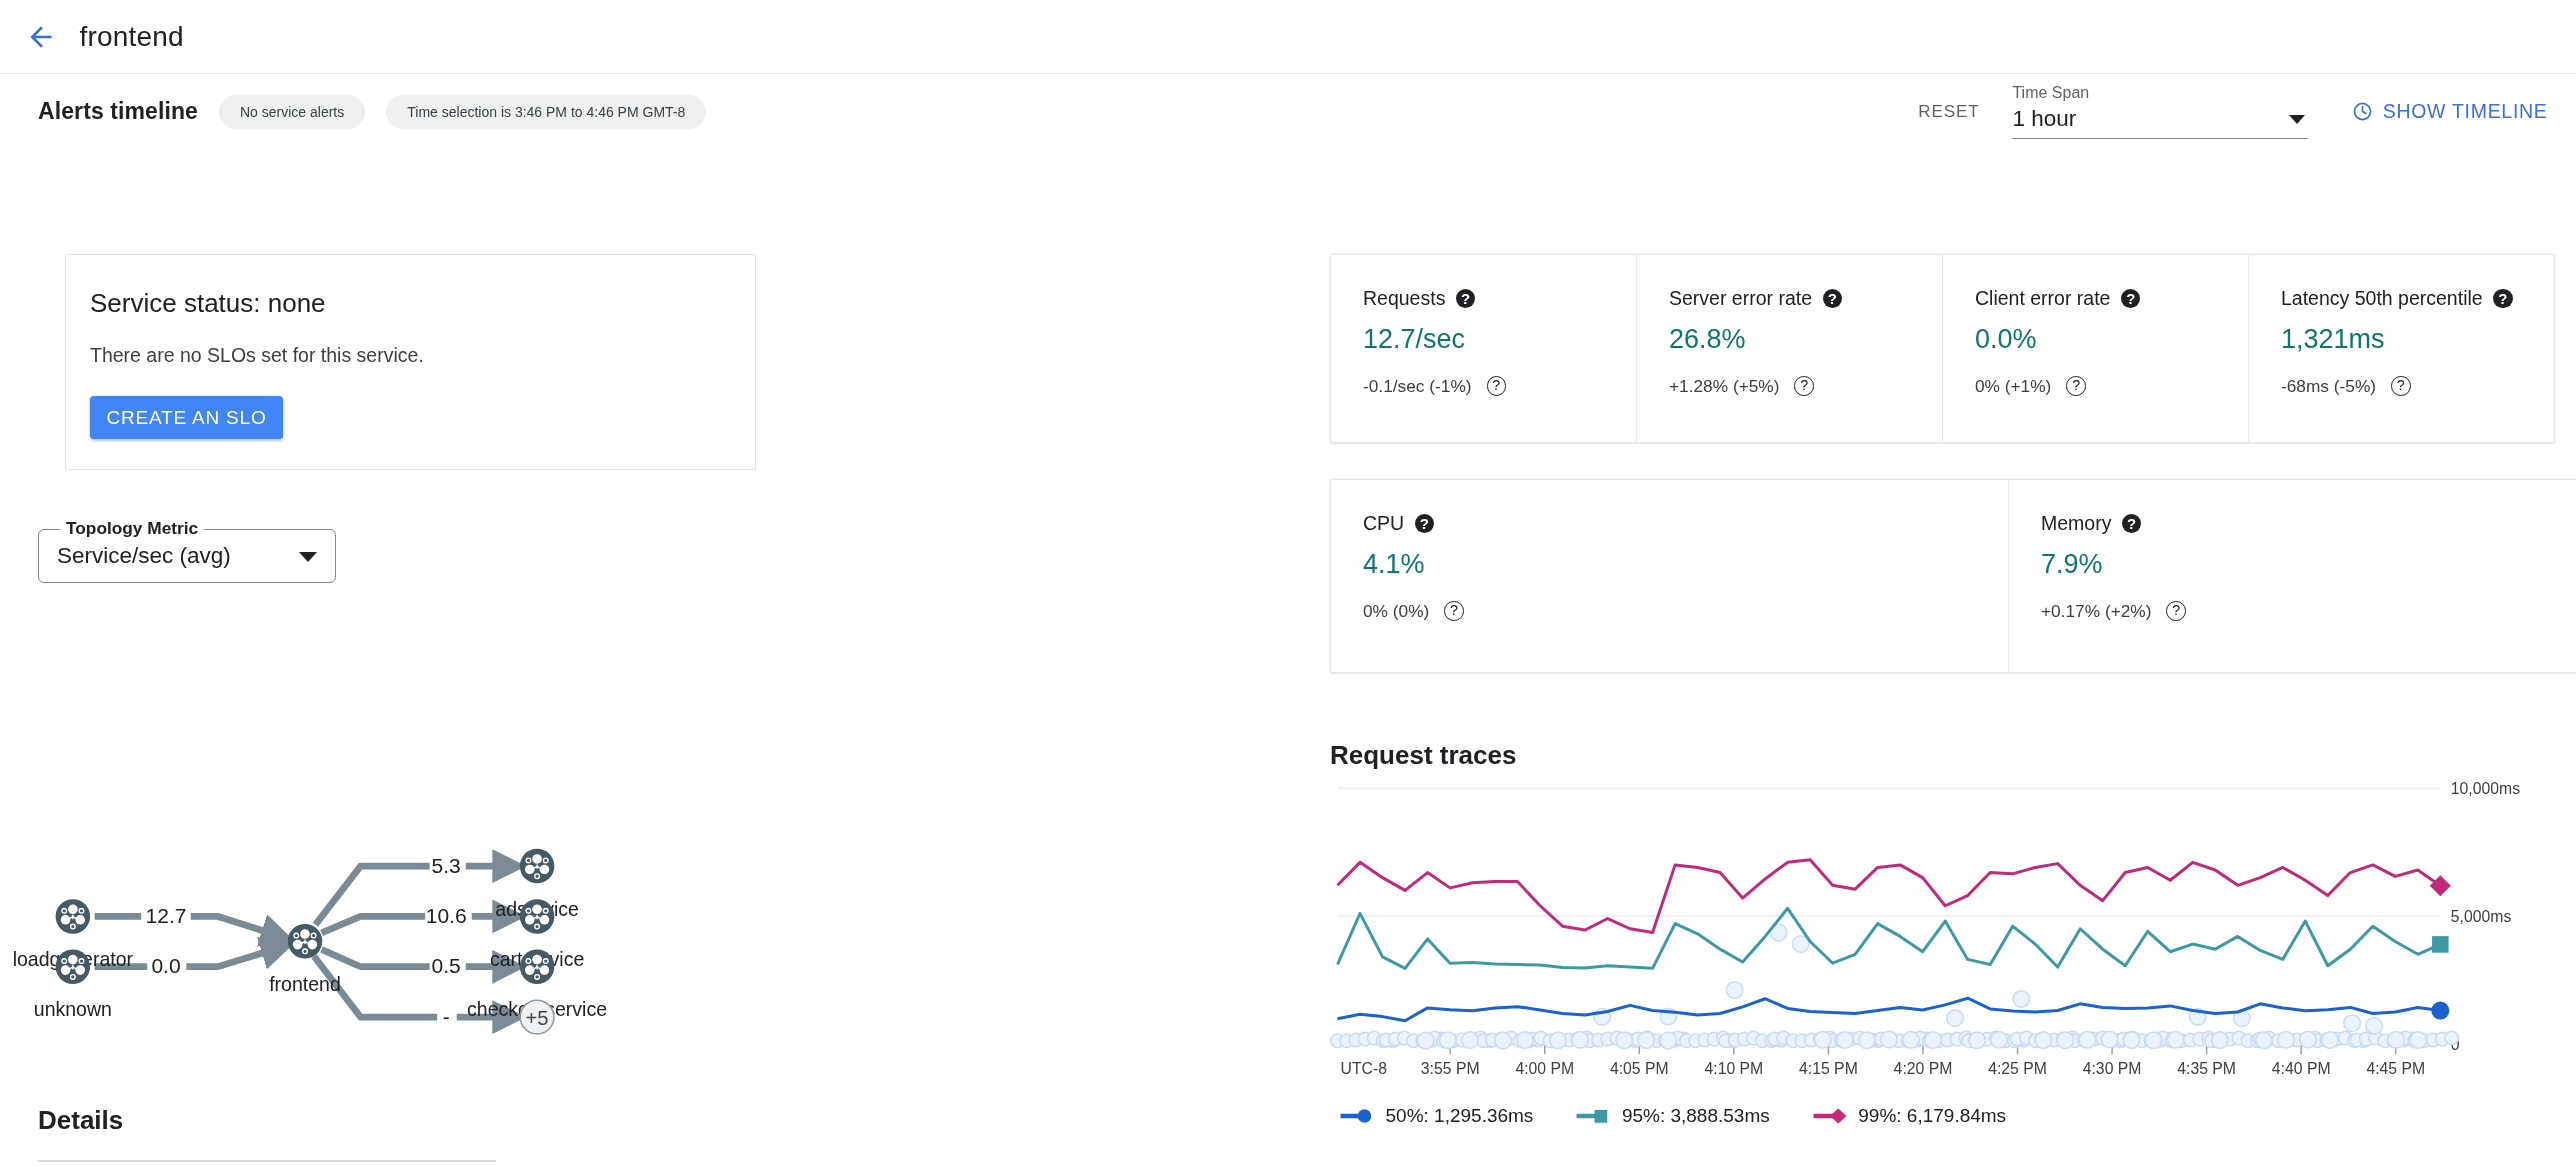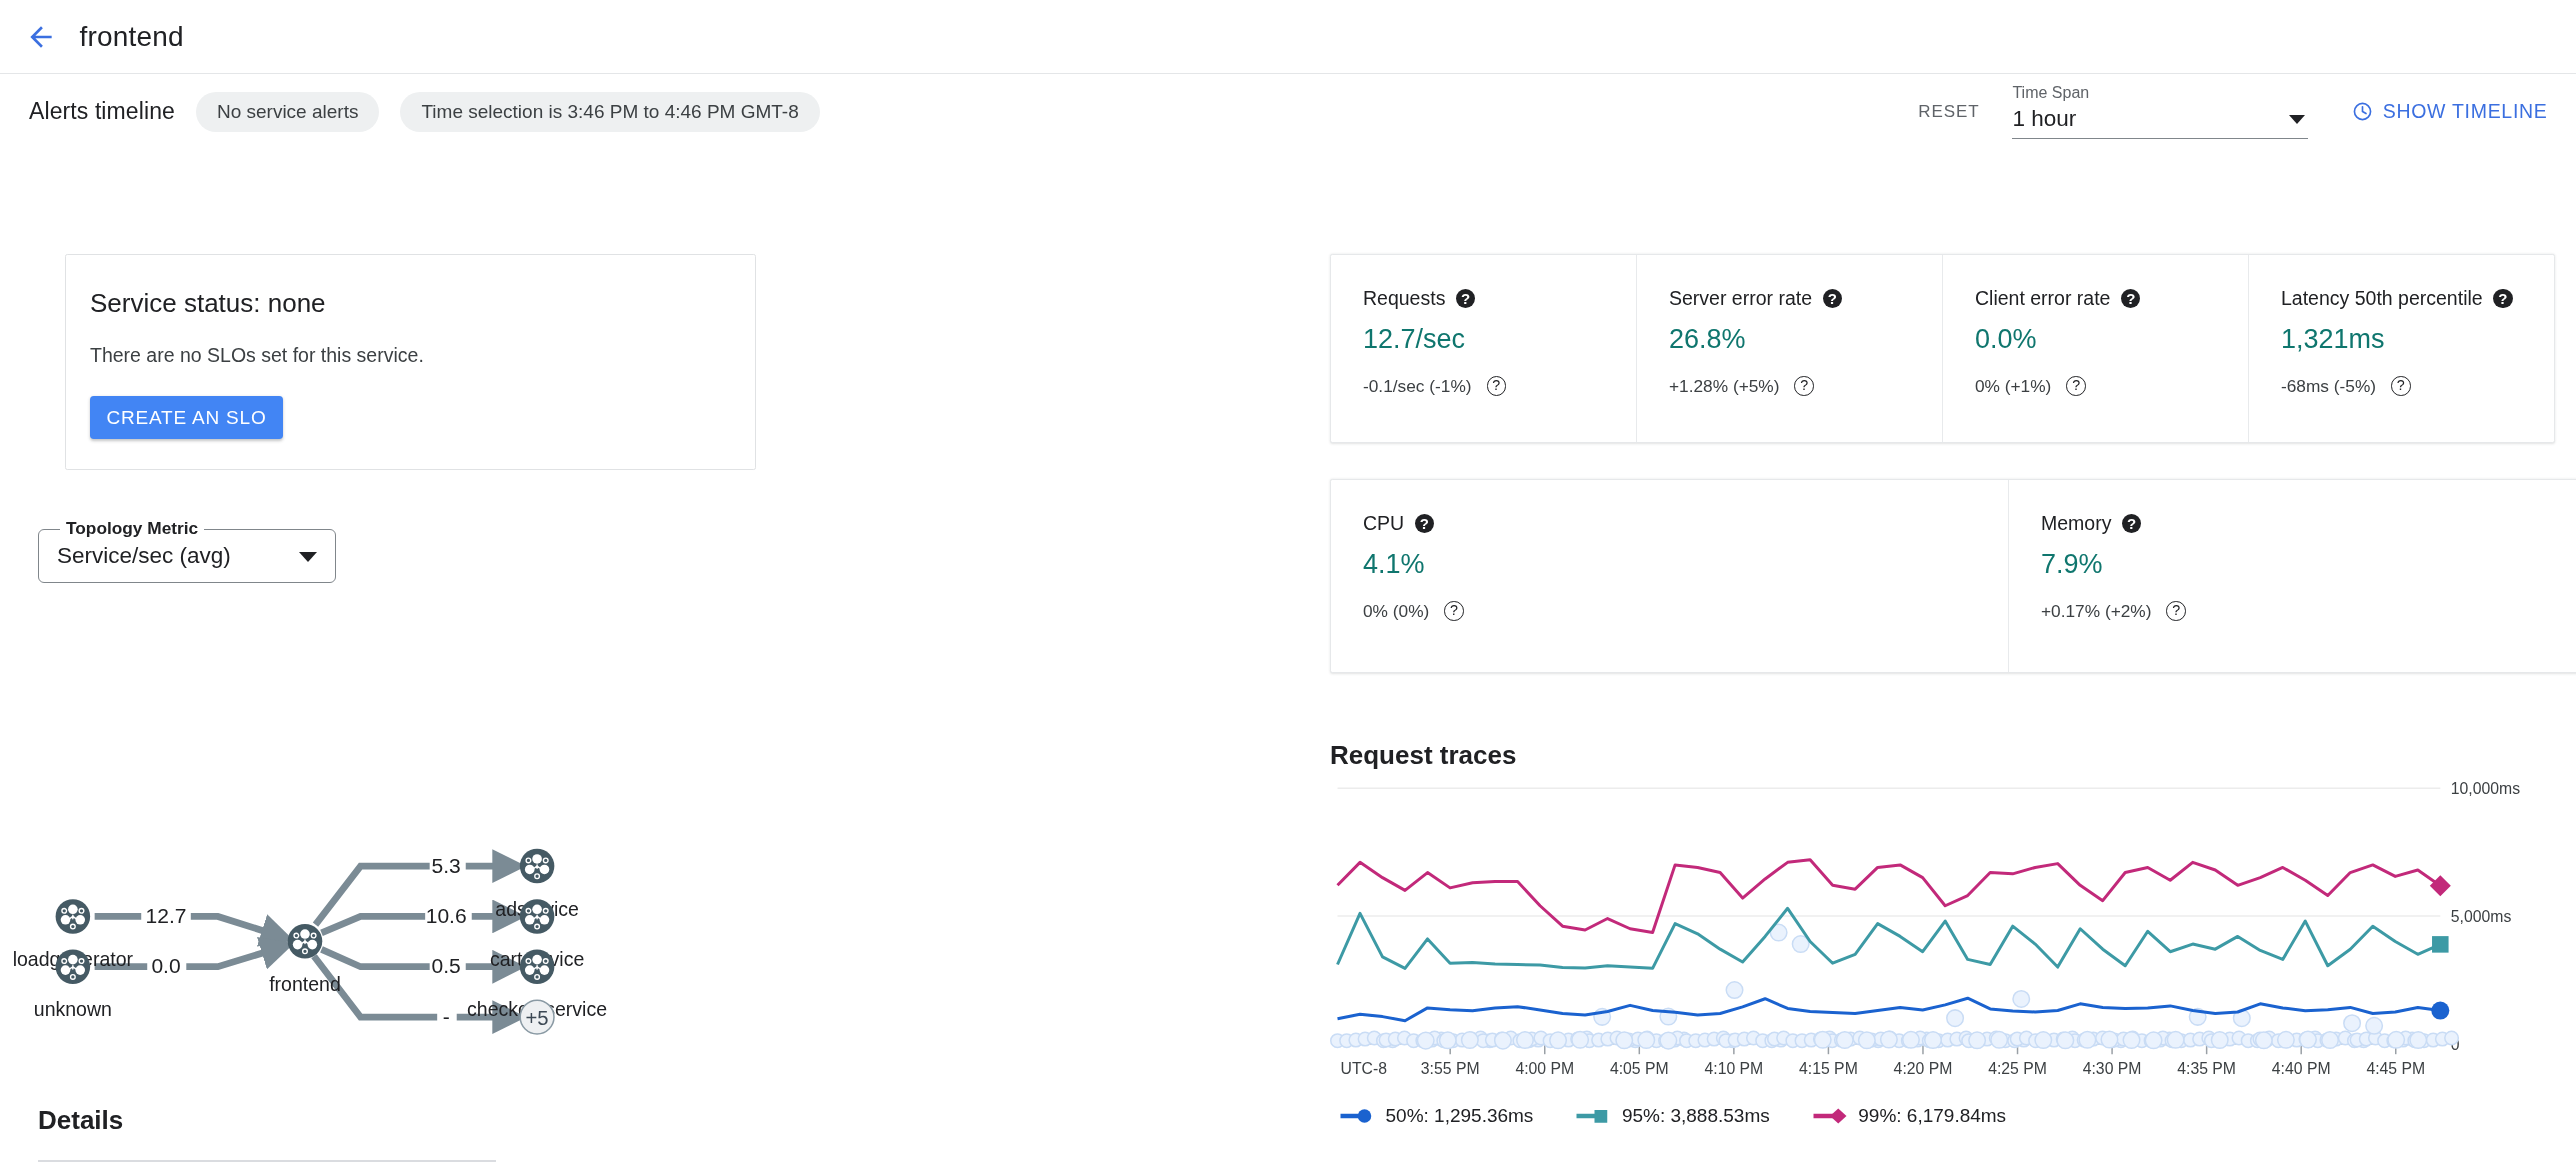--- a/index.html
+++ b/index.html
@@ -23,25 +23,25 @@
     cursor: pointer; margin-right: 19.5px;
   }
   .page-title { font-size: 28px; color: #202124; font-weight: 400; letter-spacing: 0.2px; }
 
   
   .alerts-row {
     position: absolute; left: 0; top: 74px; width: 2576px; height: 75px;
     display: flex; align-items: center;
   }
   .alerts-label {
-    margin-left: 29px; font-size: 23px; font-weight: 400; color: #202124; letter-spacing:0.1px;
+    margin-left: 38px; font-size: 23px; font-weight: 700; color: #202124; letter-spacing:0.1px;
   }
   .chip {
     margin-left: 21px; background: #eef0f1; border-radius: 22.5px;
-    padding: 9px 21px; font-size: 19px; color: #3c4043; white-space: nowrap;
+    padding: 9px 21px; font-size: 14px; color: #3c4043; white-space: nowrap;
   }
   .timespan-area {
     position: absolute; right: 21px; top: 74px; height: 75px;
     display: flex; align-items: center; gap: 0px;
   }
   .reset-btn {
     font-size: 17px; color: #5f6368; letter-spacing: 0.9px; cursor: pointer;
     padding: 7.5px 10.5px; font-weight: 500;
   }
   .ts-field {

